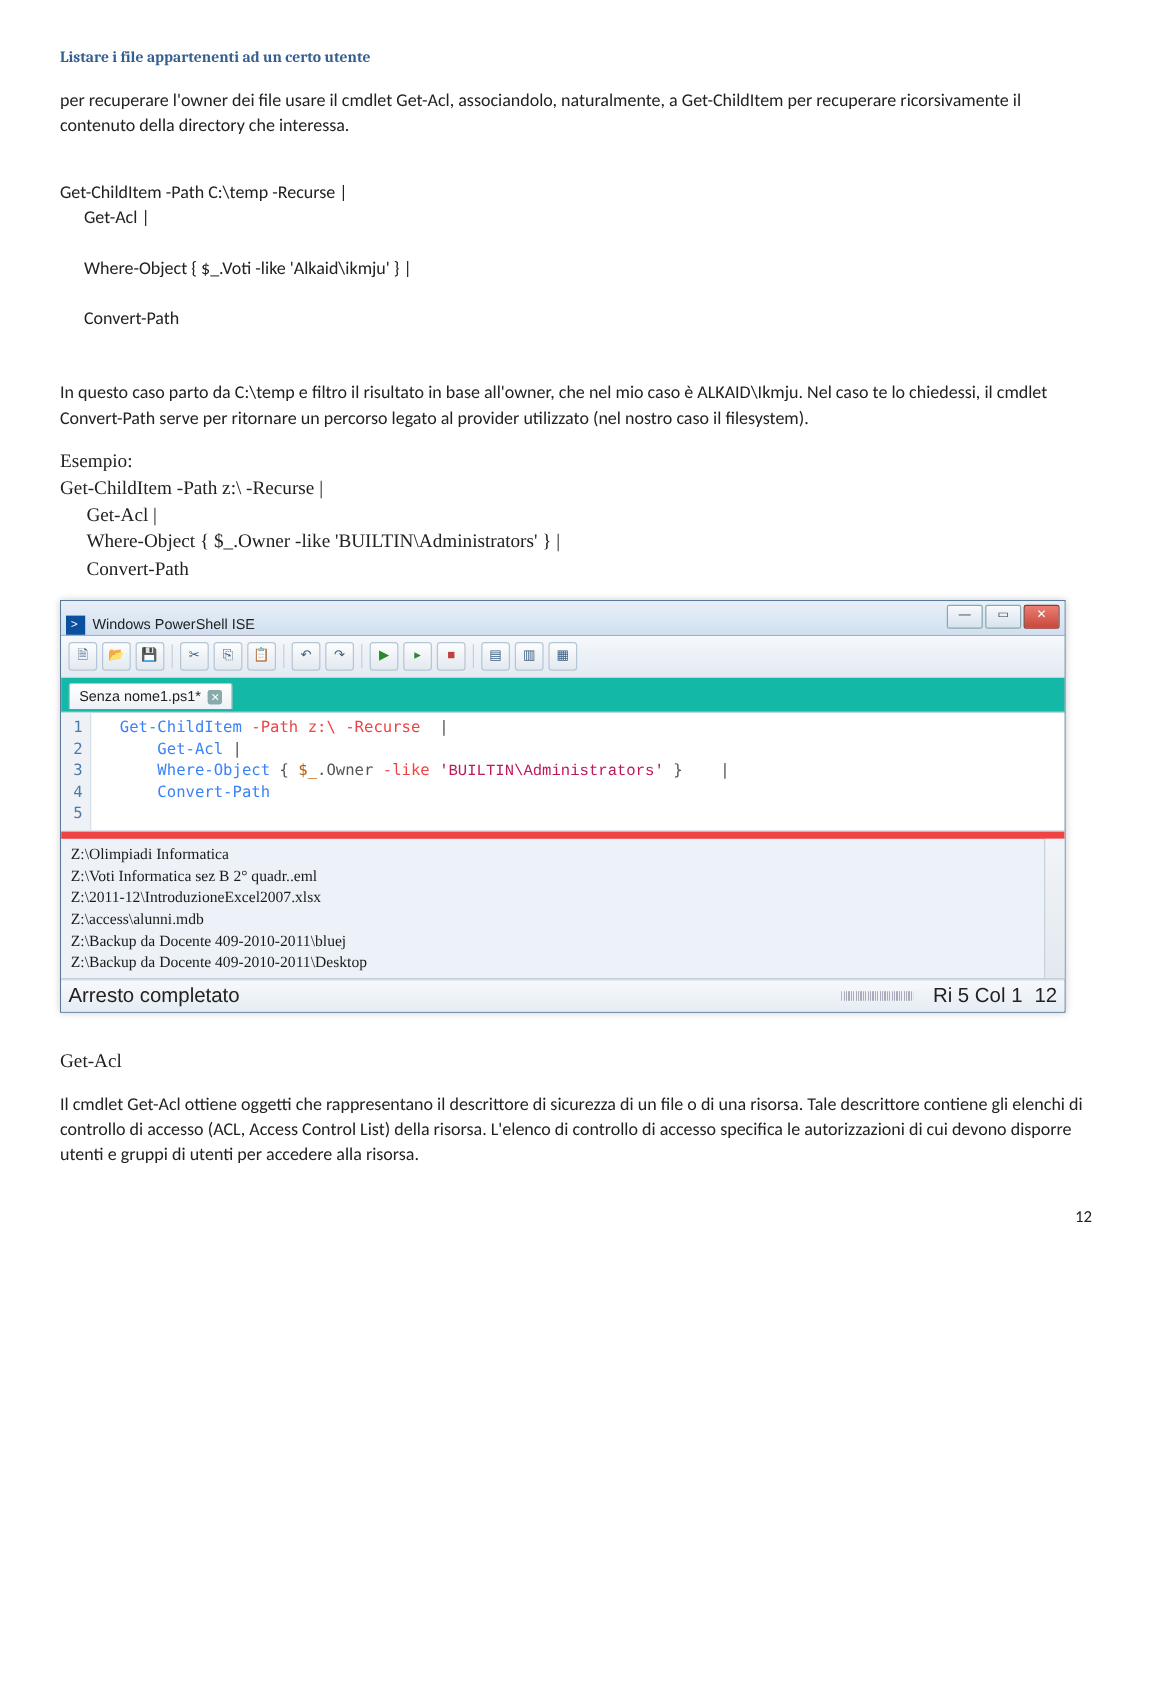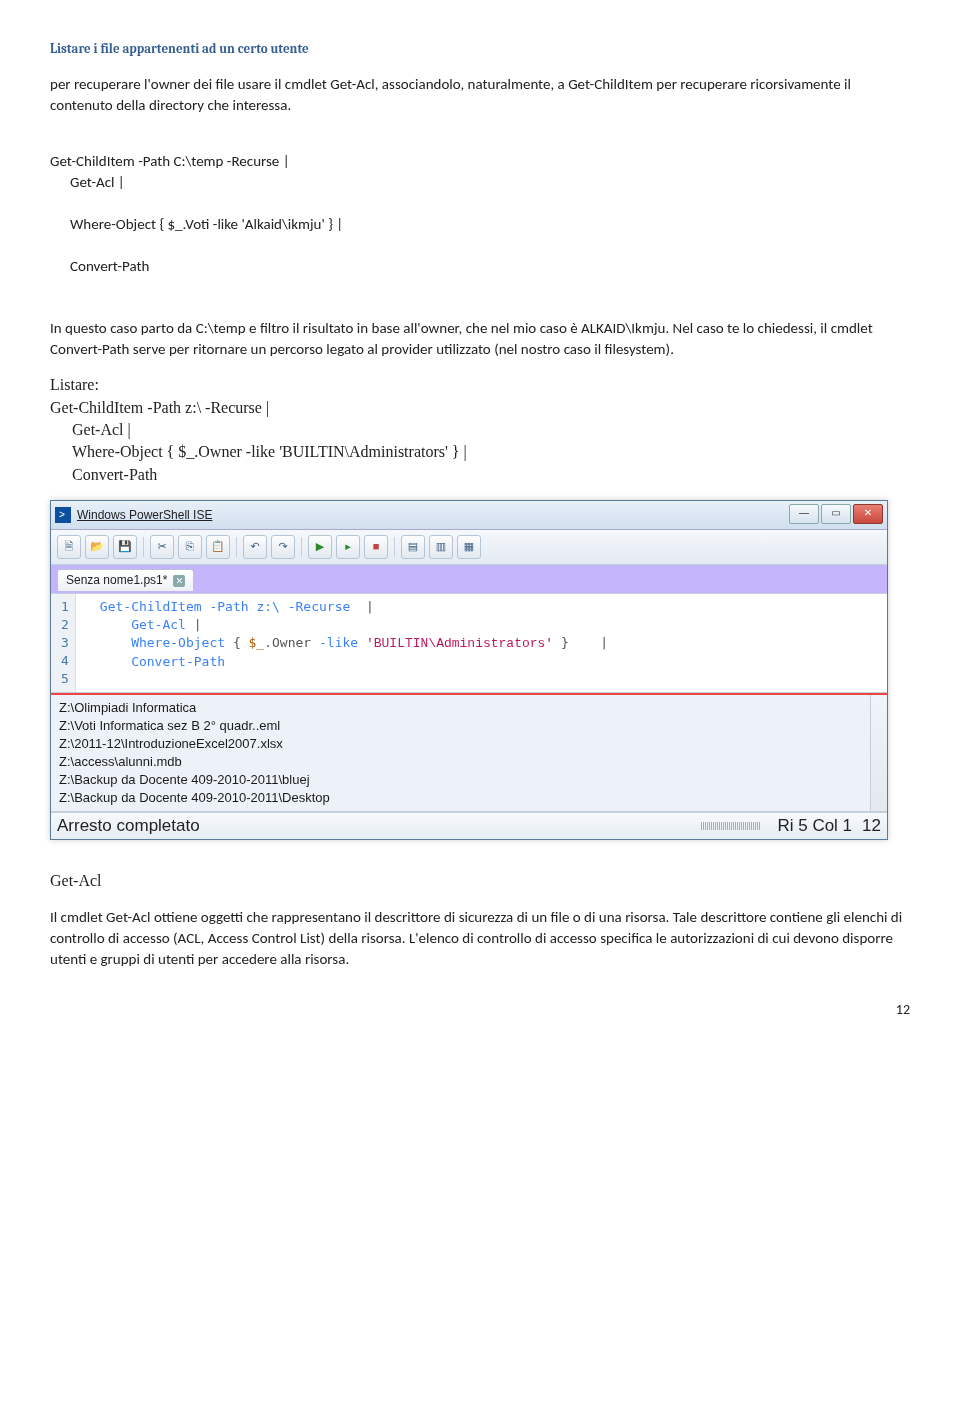--- a/index.html
+++ b/index.html
@@ -33,25 +33,24 @@
     border: 1px solid #5a7a9a;
     width: 836px;
     font-family: "Segoe UI", Tahoma, sans-serif;
     font-size: 12px;
     box-shadow: 0 0 6px rgba(0,0,0,0.2);
   }
   .titlebar {
     background: linear-gradient(#e8f0f8, #d0dfef);
     border-bottom: 1px solid #aac;
     display: flex;
-    align-items: center;
+    align-items: flex-end;
     height: 28px;
     padding: 0 4px;
     position: relative;
-    text-decoration: underline;
   }
   .titlebar .icon-ps {
     width: 16px; height: 16px;
     background: #0b4f9f;
     margin-right: 6px;
     display: inline-block;
     position: relative;
   }
   .titlebar .icon-ps::after {
     content: ">";
@@ -106,21 +105,21 @@
     align-items: center;
     justify-content: center;
     font-size: 11px;
     color: #3a5d82;
   }
   .tsep {
     width: 1px; height: 20px;
     background: #c5d0dc; margin: 0 2px;
   }
   .tabstrip {
-    background: #c4b5fd;
+    background: #14b8a6;
     border-bottom: 1px solid #c6d0da;
     padding: 4px 6px 0 6px;
     height: 24px;
   }
   .filetab {
     display: inline-flex;
     align-items: center;
     background: linear-gradient(#fff, #edf1f6);
     border: 1px solid #b6c5d4;
     border-bottom: none;
@@ -154,29 +153,29 @@
     text-align: right;
     padding: 4px 6px 4px 10px;
     white-space: pre;
   }
   .code {
     padding: 4px 8px;
     white-space: pre;
     flex: 1;
   }
   .code .kw { color: #3b82f6; margin-left: 16px; }
-  .code .sp { color: #3b82f6; }
+  .code .sp { color: #ef4444; }
   .code .str { color: #be185d; font-family: Liberation Mono, monospace; }
   .code .var { color: #b05a00; }
   .code .gray { color: #555; }
   .output {
     background: #edf2f8;
-    border-top: 2px solid #ef4444;
+    border-top: 6px solid #ef4444;
     border-bottom: 1px solid #c6d0da;
-    font-family: Liberation Sans, sans-serif;
+    font-family: Liberation Serif, serif;
     font-size: 13px;
     padding: 4px 8px;
     white-space: pre;
     line-height: 18px;
     color: #1a1a1a;
     position: relative;
   }
   .scrollbar-v {
     position: absolute;
     right: 0; top: 0; bottom: 0;
@@ -221,21 +220,21 @@
 <div class="code-mono">
 <span>Get-ChildItem -Path C:\temp -Recurse |</span>
 <span class="indent">Get-Acl |</span>
 <span class="indent">Where-Object { $_.Voti -like 'Alkaid\ikmju' } |</span>
 <span class="indent">Convert-Path</span>
 </div>
 
 <p>In questo caso parto da C:\temp e filtro il risultato in base all'owner, che nel mio caso è ALKAID\Ikmju. Nel caso te lo chiedessi, il cmdlet Convert-Path serve per ritornare un percorso legato al provider utilizzato (nel nostro caso il filesystem).</p>
 
 <div class="serif">
-<span>Listare:</span><br>
+<span>Esempio:</span><br>
 <span>Get-ChildItem -Path z:\ -Recurse |</span>
 <span class="indent">Get-Acl |</span>
 <span class="indent">Where-Object { $_.Owner -like 'BUILTIN\Administrators' }    |</span>
 <span class="indent">Convert-Path</span>
 </div>
 
 <div class="window">
   <div class="titlebar">
     <span class="icon-ps"></span>
     <span>Windows PowerShell ISE</span>

